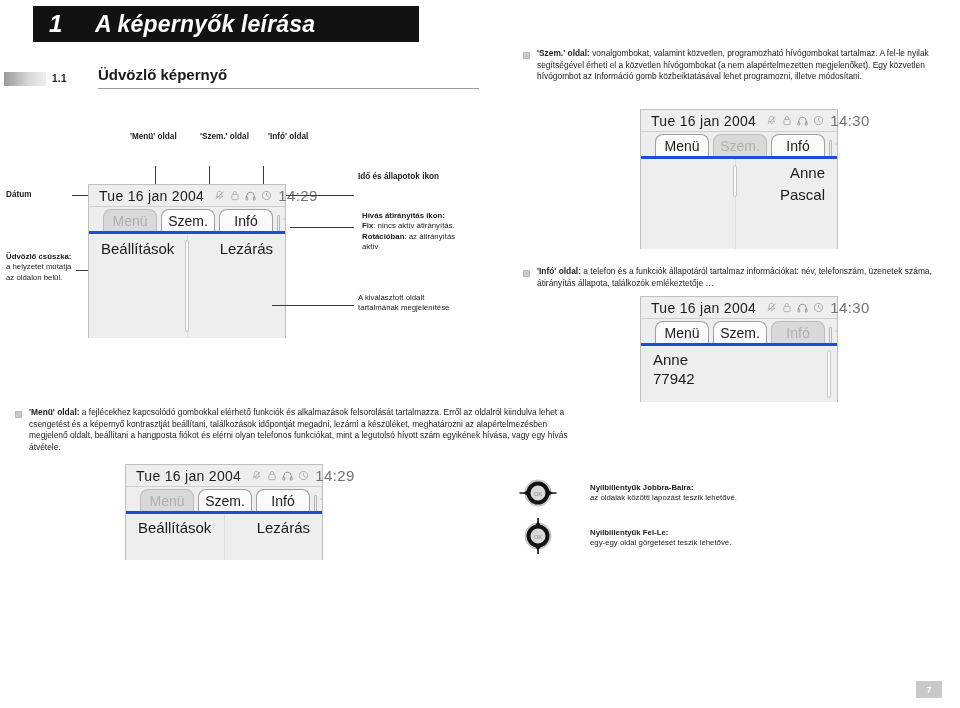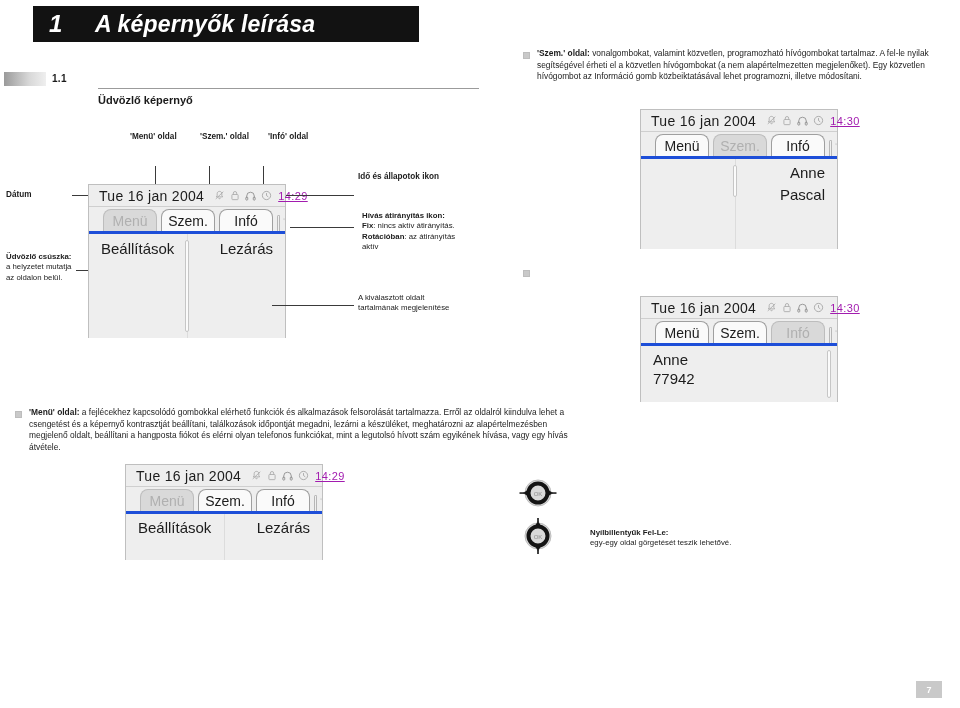--- a/index.html
+++ b/index.html
@@ -33,21 +33,21 @@
     position: absolute; left: 4px; top: 72px;
     width: 42px; height: 14px;
     background: linear-gradient(to right, #9a9a9a 0%, #d8d8d8 60%, #efefef 100%);
   }
   .sec-num {
     position: absolute; left: 52px; top: 73px;
     font-size: 10px; font-weight: bold; letter-spacing: .3px;
   }
   .sec-title {
     position: absolute; left: 98px; top: 66px;
-    font-size: 11px; font-weight: bold; margin-top: 28px;
+    font-size: 15px; font-weight: bold;
   }
   .sec-rule {
     position: absolute; left: 98px; top: 88px;
     width: 381px; height: 1px; background: #9b9b9b;
   }
 
   
   .para {
     position: absolute;
     font-size: 8.4px; line-height: 11.6px; color: #1c1c1c;
@@ -88,21 +88,21 @@
   }
   .scr-date {
     margin-left: 10px; font-size: 14px; color: #1c1c1c;
     letter-spacing: .3px; white-space: nowrap;
   }
   .scr-icons {
     margin-left: 10px; display: flex; align-items: center; gap: 5px;
   }
   .scr-icons svg { display: block; }
   .scr-time {
-    margin-left: 6px; font-size: 11px; color: #a21caf; letter-spacing: .4px; text-decoration: underline;
+    margin-left: 6px; font-size: 15px; color: #737373; letter-spacing: .4px;
   }
   .scr-tabs {
     position: relative; height: 24px;
     background: #eeeeee;
     display: flex; align-items: flex-end; padding-left: 14px;
   }
   .tab {
     position: relative;
     height: 22px; min-width: 54px;
     padding: 0 8px;
@@ -317,20 +317,23 @@
         <span class="right-txt">Anne</span>
       </div>
       <div class="row" style="top:27px;">
         <span class="left-txt"></span>
         <span class="right-txt">Pascal</span>
       </div>
     </div>
   </div>
 
   <div class="bullet" style="left:523px; top:270px;"></div>
+  <div class="para" style="left:537px; top:266px; width:421px;">
+    <b>'Infó' oldal:</b><span> a telefon és a funkciók állapotáról tartalmaz információkat: név, telefonszám, üzenetek száma, átirányítás állapota, találkozók emlékeztetője …</span>
+  </div>
 
   <div class="screen" style="left:640px; top:296px; width:198px; height:106px;">
     <div class="scr-status">
       <span class="scr-date">Tue 16 jan 2004</span>
       <span class="scr-icons">
         <svg width="11" height="11" viewBox="0 0 16 16">
           <path d="M8 2c-2 0-3.4 1.4-3.4 3.2V8l-1.2 2h9.2L11.4 8V5.2C11.4 3.4 10 2 8 2z" fill="none" stroke="#a8a8a8" stroke-width="1.2"></path>
           <path d="M6.6 11.3c0 .8.6 1.4 1.4 1.4s1.4-.6 1.4-1.4" fill="none" stroke="#a8a8a8" stroke-width="1.2"></path>
           <line x1="2.5" y1="13" x2="13.5" y2="2.5" stroke="#a8a8a8" stroke-width="1.2"></line>
         </svg>
@@ -434,20 +437,24 @@
     <svg width="42" height="32" viewBox="0 0 42 32">
       <circle cx="21" cy="16" r="13" fill="#d9d9d9" stroke="#bdbdbd" stroke-width="1"></circle>
       <circle cx="21" cy="16" r="9.5" fill="none" stroke="#141414" stroke-width="4"></circle>
       <text x="21" y="19" font-family="Liberation Sans, sans-serif" font-size="6" fill="#8c8c8c" text-anchor="middle">OK</text>
       <polygon points="6,16 11.5,12.6 11.5,19.4" fill="#141414"></polygon>
       <polygon points="36,16 30.5,12.6 30.5,19.4" fill="#141414"></polygon>
       <rect x="2.5" y="15.3" width="4.5" height="1.5" fill="#141414"></rect>
       <rect x="35" y="15.3" width="4.5" height="1.5" fill="#141414"></rect>
     </svg>
   </div>
+  <div class="lbl" style="left:590px; top:483px; width:230px;">
+    <span class="hd">Nyílbillentyűk Jobbra-Balra:</span><br>
+    <span>az oldalak közötti lapozást teszik lehetővé.</span>
+  </div>
 
   <div class="navkey" style="left:517px; top:518px;">
     <svg width="42" height="36" viewBox="0 0 42 36">
       <circle cx="21" cy="18" r="13" fill="#d9d9d9" stroke="#bdbdbd" stroke-width="1"></circle>
       <circle cx="21" cy="18" r="9.5" fill="none" stroke="#141414" stroke-width="4"></circle>
       <text x="21" y="21" font-family="Liberation Sans, sans-serif" font-size="6" fill="#8c8c8c" text-anchor="middle">OK</text>
       <polygon points="21,3 17.6,8.5 24.4,8.5" fill="#141414"></polygon>
       <polygon points="21,33 17.6,27.5 24.4,27.5" fill="#141414"></polygon>
       <rect x="20.2" y="0" width="1.6" height="4" fill="#141414"></rect>
       <rect x="20.2" y="32" width="1.6" height="4" fill="#141414"></rect>

